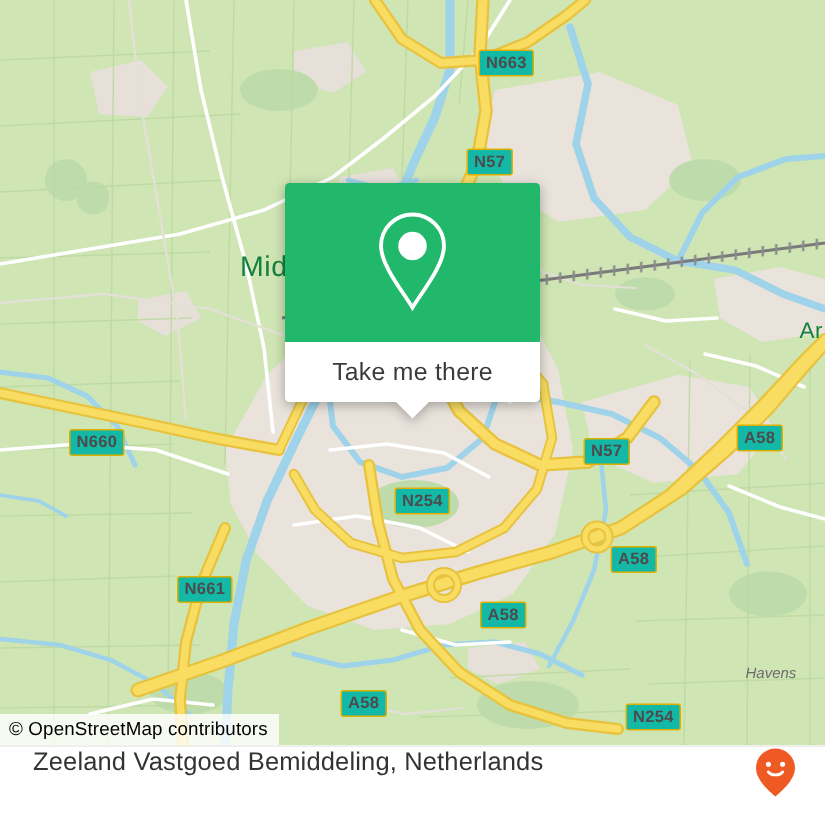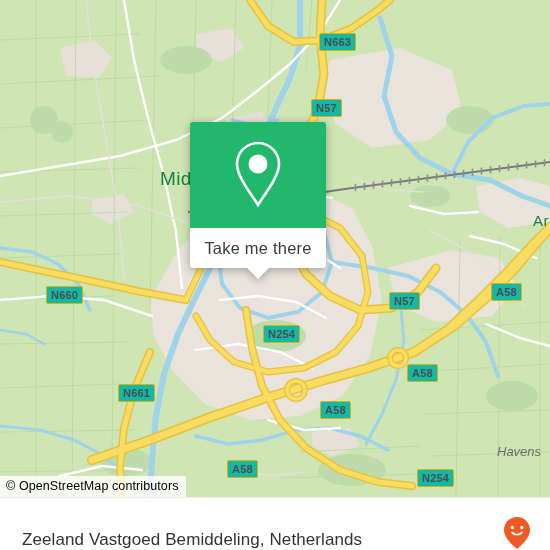--- a/index.html
+++ b/index.html
@@ -45,21 +45,21 @@
     color: #000000;
     white-space: nowrap;
     letter-spacing: 0.1px;
   }
 
   
   #popup {
     position: absolute;
     left: 190px;
     top: 122px;
-    width: 136px;
+    width: 170px;
     z-index: 40;
     filter: drop-shadow(0 2px 4px rgba(0,0,0,0.30));
   }
   #popup-head {
     height: 106px;
     background: #21b86b;
     border-radius: 3px 3px 0 0;
     display: flex;
     align-items: center;
     justify-content: center;
@@ -88,21 +88,21 @@
 
   
   #footer {
     position: absolute;
     left: 0;
     top: 497px;
     width: 550px;
     height: 53px;
     background: #ffffff;
     display: flex;
-    align-items: flex-end;
+    align-items: flex-start;
     justify-content: space-between;
     padding: 0 18px 0 22px;
     box-sizing: border-box;
     border-top: 1px solid #ededed;
   }
   #footer-title {
     font-size: 17px;
     color: #333333;
     white-space: nowrap;
     letter-spacing: 0.1px;
@@ -139,21 +139,21 @@
     position: absolute;
     color: #15803d;
     font-size: 19px;
     white-space: nowrap;
     z-index: 15;
     letter-spacing: 0.4px;
   }
   .area-label {
     position: absolute;
     color: #6b6b6b;
-    font-size: 13px;
+    font-size: 10px;
     font-style: italic;
     white-space: nowrap;
     z-index: 15;
   }
 </style>
 </head>
 <body>
 
 <div id="app">
 

